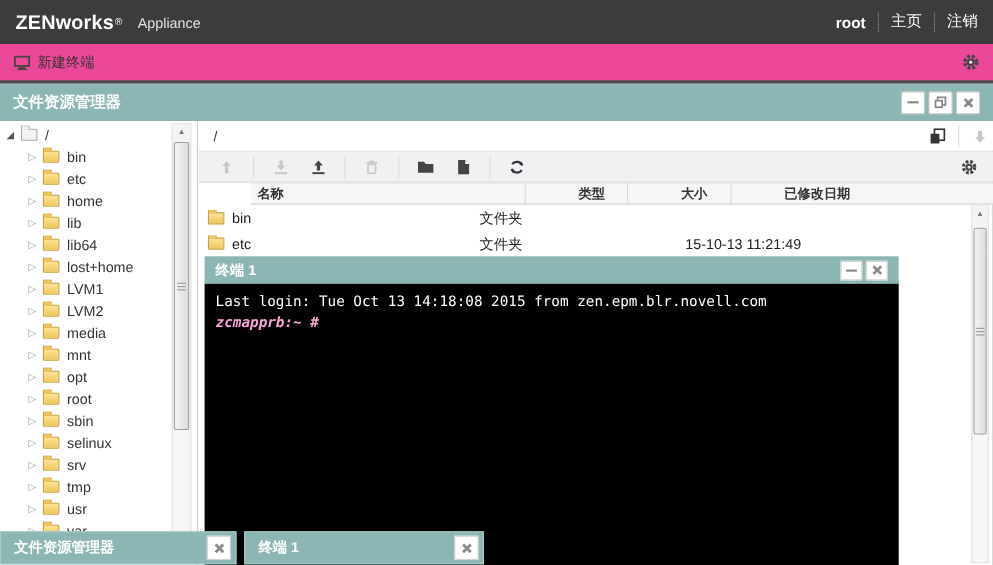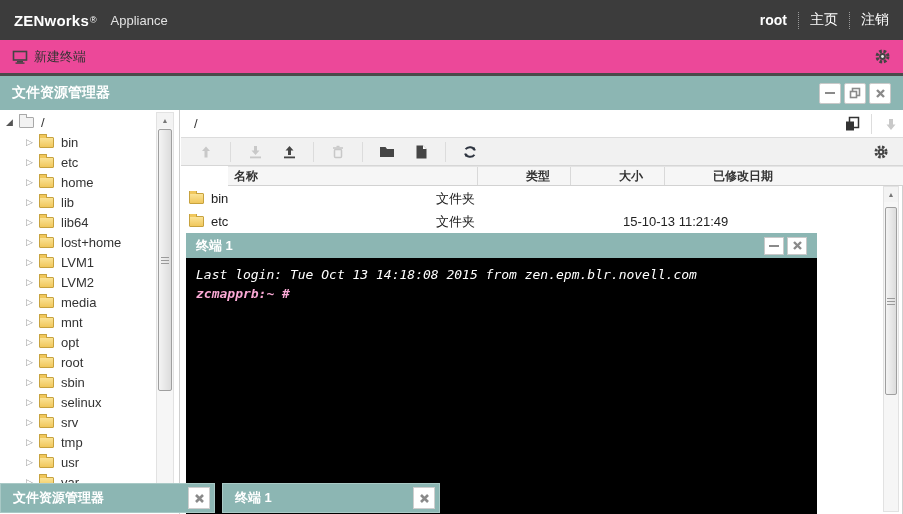--- a/index.html
+++ b/index.html
@@ -7,21 +7,21 @@
   body { font-family:"Liberation Sans", sans-serif; }
   #app {
     position:relative; width:903px; height:514px; overflow:hidden; background:#fff;
   }
 
   
   .app-header {
     position:absolute; left:0; top:0; width:903px; height:40px;
     background:#3c3c3c; display:flex; align-items:center; padding:0 14px;
   }
-  .brand { color:#fff; font-size:15px; font-weight:bold; letter-spacing:.2px; }
+  .brand { color:#fff; font-size:18px; font-weight:bold; letter-spacing:.2px; }
   .brand-reg { color:#fff; font-size:9px; vertical-align:super; margin-left:1px; }
   .brand-product { color:#e3e3e3; font-size:13px; margin-left:14px; }
   .header-right { margin-left:auto; display:flex; align-items:center; color:#fff; font-size:14px; }
   .header-user { font-weight:bold; }
   .vsep { width:0; height:17px; border-left:1px dotted #9a9a9a; margin:0 11px; }
   .header-link { color:#fff; text-decoration:none; cursor:pointer; }
 
   
   .app-toolbar {
     position:absolute; left:0; top:40px; width:903px; height:36px;
@@ -143,21 +143,21 @@
   .term-title { color:#fff; font-size:13px; font-weight:bold; }
   .term-controls { margin-left:auto; display:flex; gap:3px; }
   .term-btn {
     width:20px; height:18px; background:#fff; border:1px solid #c9c9c9;
     display:flex; align-items:center; justify-content:center; cursor:pointer;
   }
   .term-body {
     flex:1; background:#000; padding:7px 10px; cursor:text; overflow:hidden;
   }
   .term-line { font-family:"DejaVu Sans Mono", monospace; font-size:13px; line-height:19px; white-space:pre; }
-  .term-line.white { color:#ffffff;font-style:italic; }
+  .term-line.white { color:#ffffff; }
   .term-line.red { color:#f9a8d4; font-weight:bold;font-style:italic; }
 
   
   .taskbar { position:absolute; left:0; bottom:1px; height:30px; z-index:20; display:flex; }
   .task-btn {
     position:relative; height:30px; background:#8cb6b3; border:1px solid #a9c9c6;
     display:flex; align-items:center; padding:0 34px 0 12px; cursor:pointer;
   }
   .task-btn .task-label { color:#fff; font-size:13px; font-weight:bold; white-space:nowrap; }
   .task-btn.fm { width:215px; margin-right:7px; }

